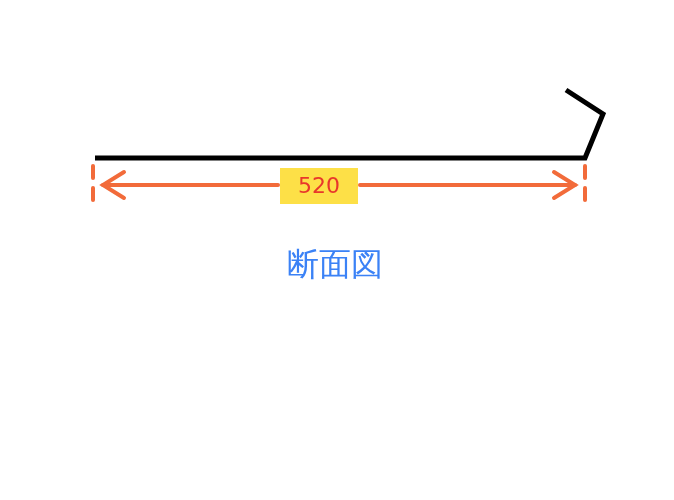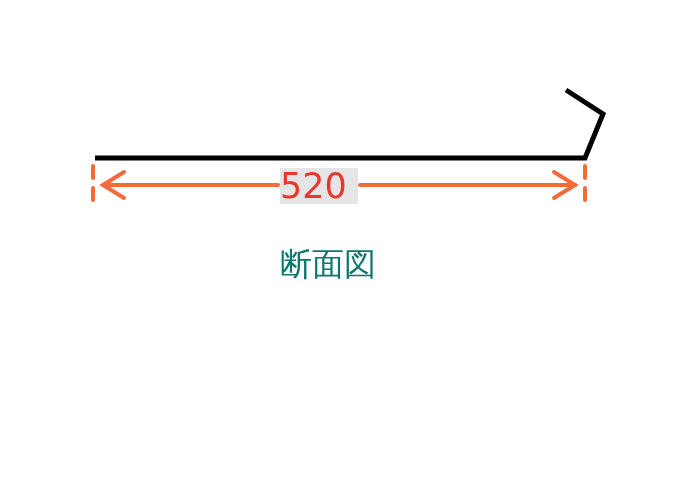--- a/index.html
+++ b/index.html
@@ -1,19 +1,19 @@
 <!DOCTYPE html>
 <html><head>
 <meta charset="utf-8">
 <style>
   html, body { margin:0; padding:0; background:#ffffff; }
   body { width:674px; height:500px; position:relative; overflow:hidden; font-family:"DejaVu Sans", sans-serif; }
   svg { position:absolute; left:0; top:0; }
-  .dim-label { position:absolute; top:168px; left:280px; width:78px; font-size:35px; line-height:36px; background:#e5e5e5; }
-  .caption { position:absolute; top:244px; left:268px; width:120px; text-align:center; font-size:32px; line-height:40px; color:#0f766e; }
+  .dim-label { position:absolute; top:168px; left:280px; width:78px; text-align:center; font-size:22px; line-height:36px; background:#fde047; }
+  .caption { position:absolute; top:244px; left:275px; width:120px; text-align:center; font-size:32px; line-height:40px; color:#3b82f6; }
 </style>
 </head>
 <body>
 
 <svg width="674" height="500">
   <polyline points="95,158 585,158 603,114 566,90" fill="none" stroke="#000" stroke-width="5" stroke-linejoin="miter" stroke-linecap="butt"></polyline>
   <g stroke="#f26b3a" stroke-width="4" fill="none" stroke-linecap="round">
     <line x1="93" y1="166" x2="93" y2="178"></line>
     <line x1="93" y1="188" x2="93" y2="200"></line>
     <line x1="585" y1="166" x2="585" y2="178"></line>

